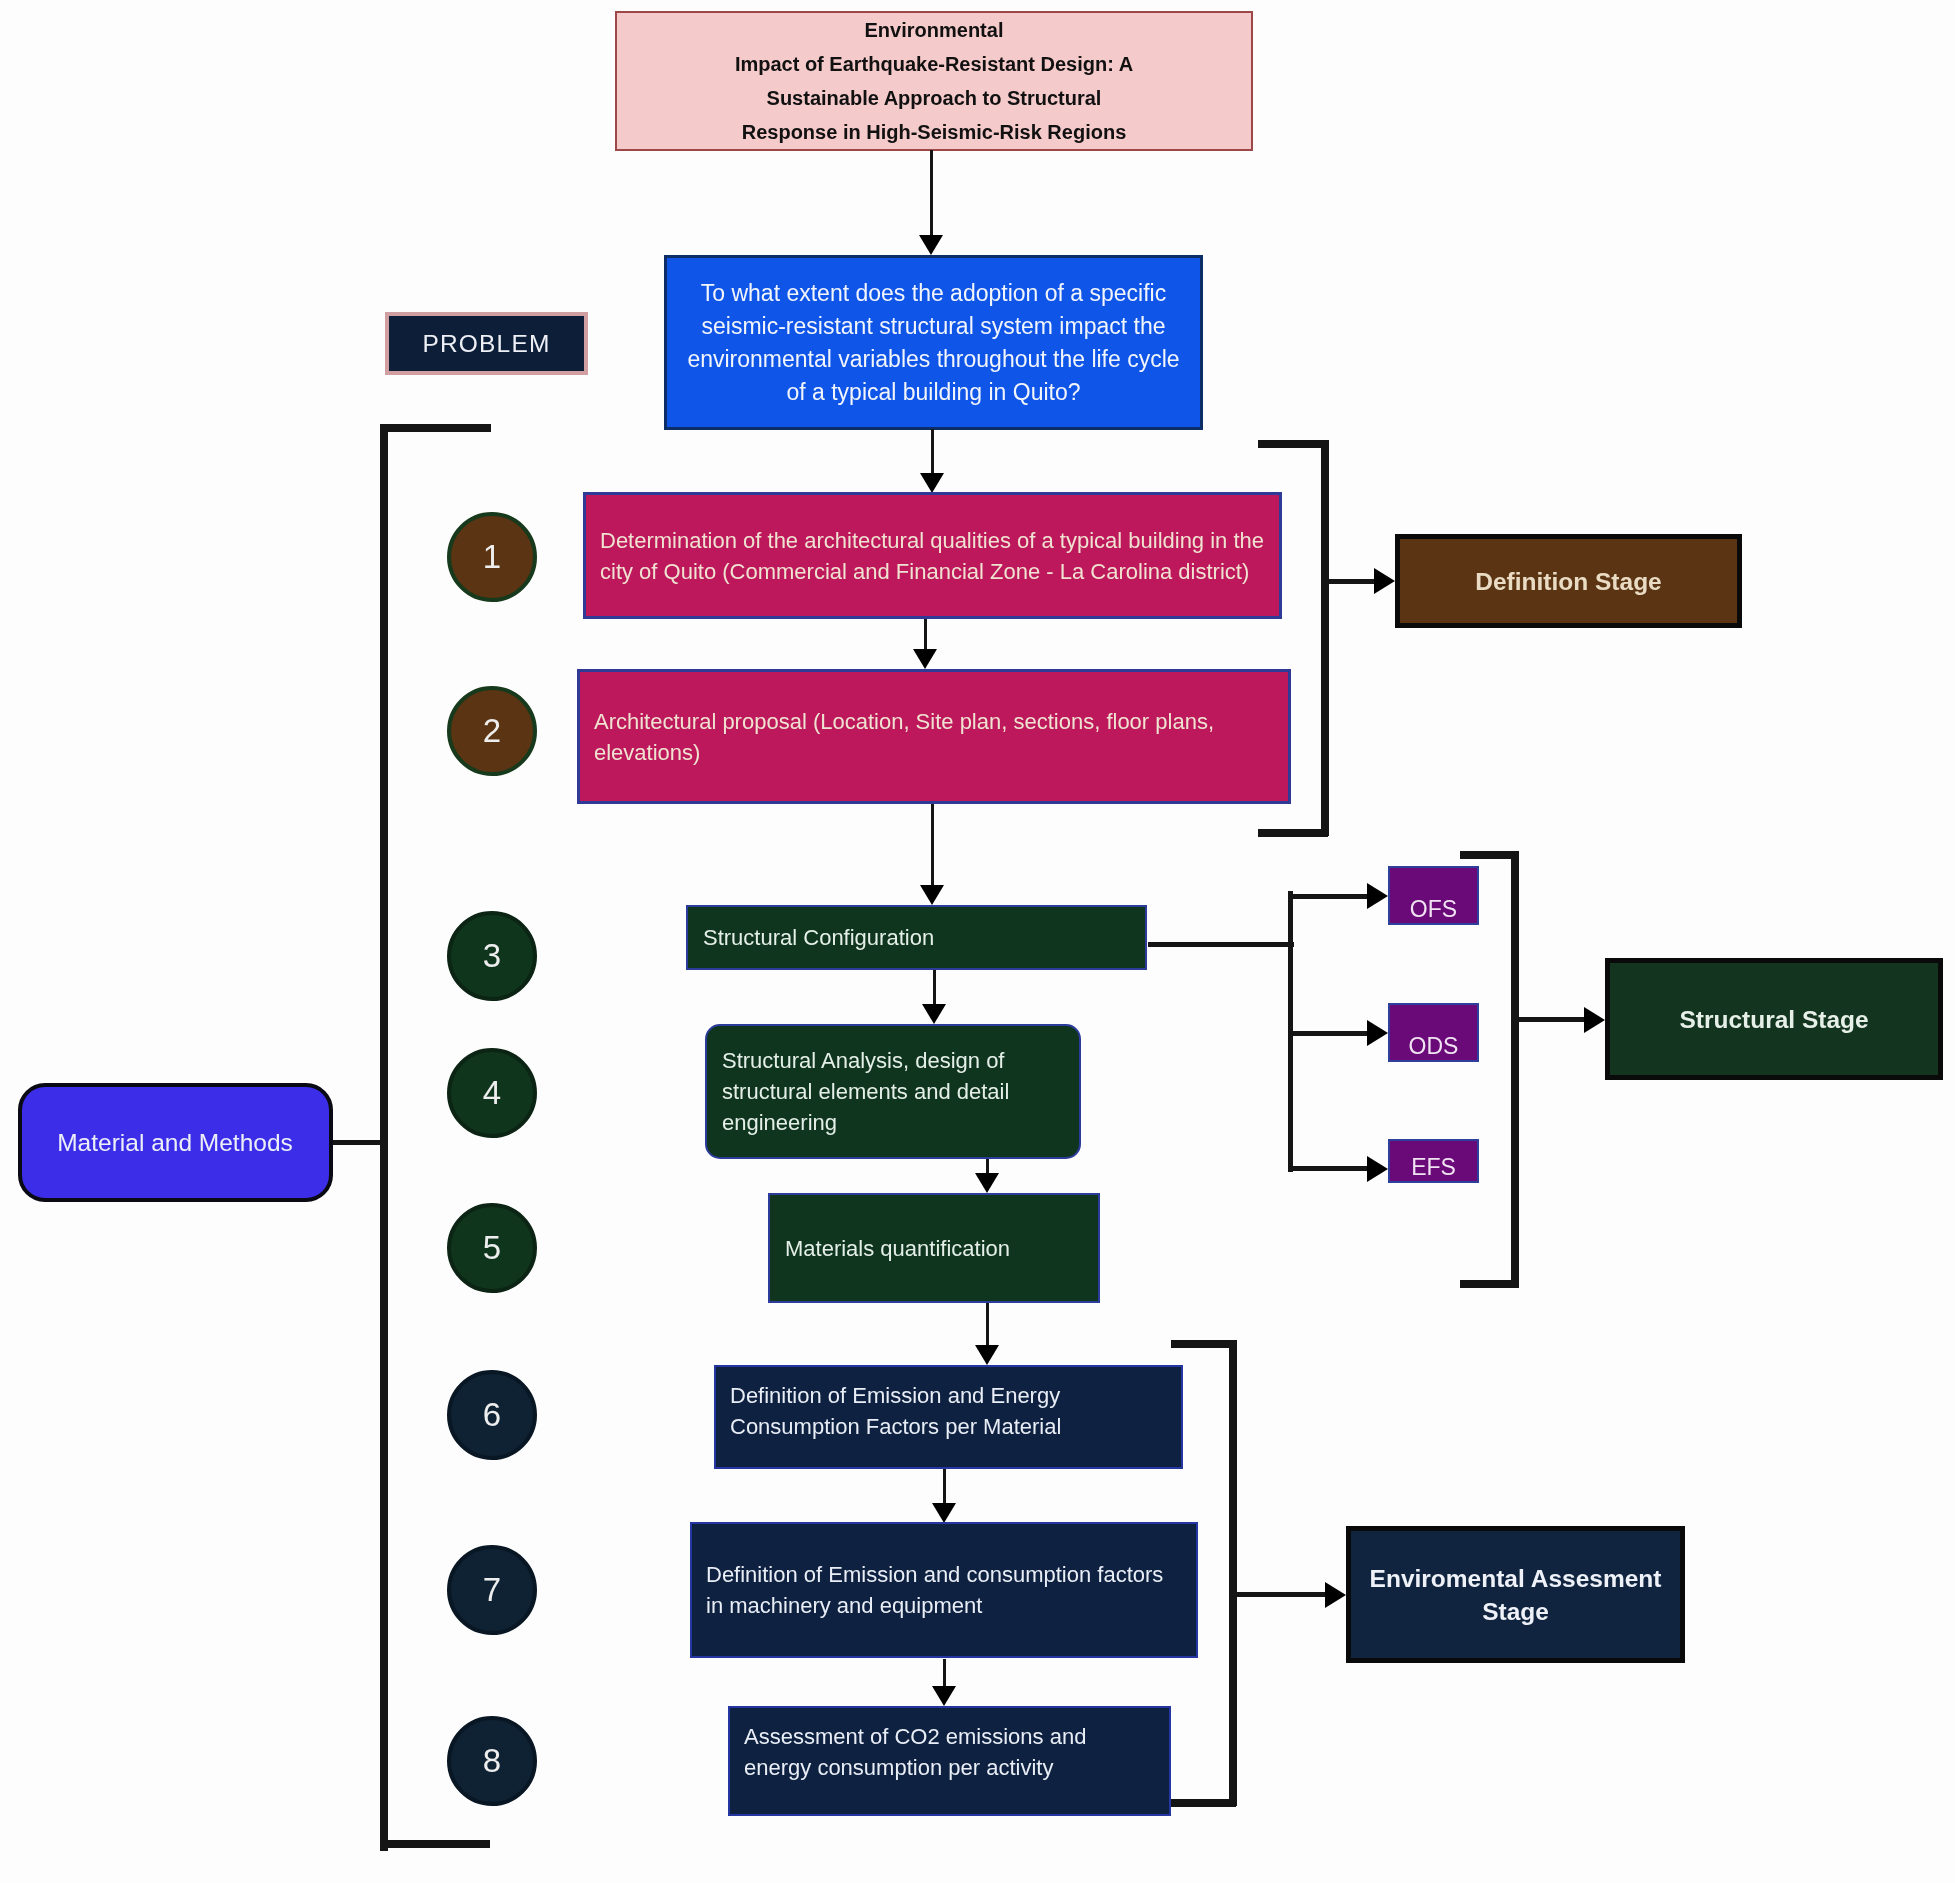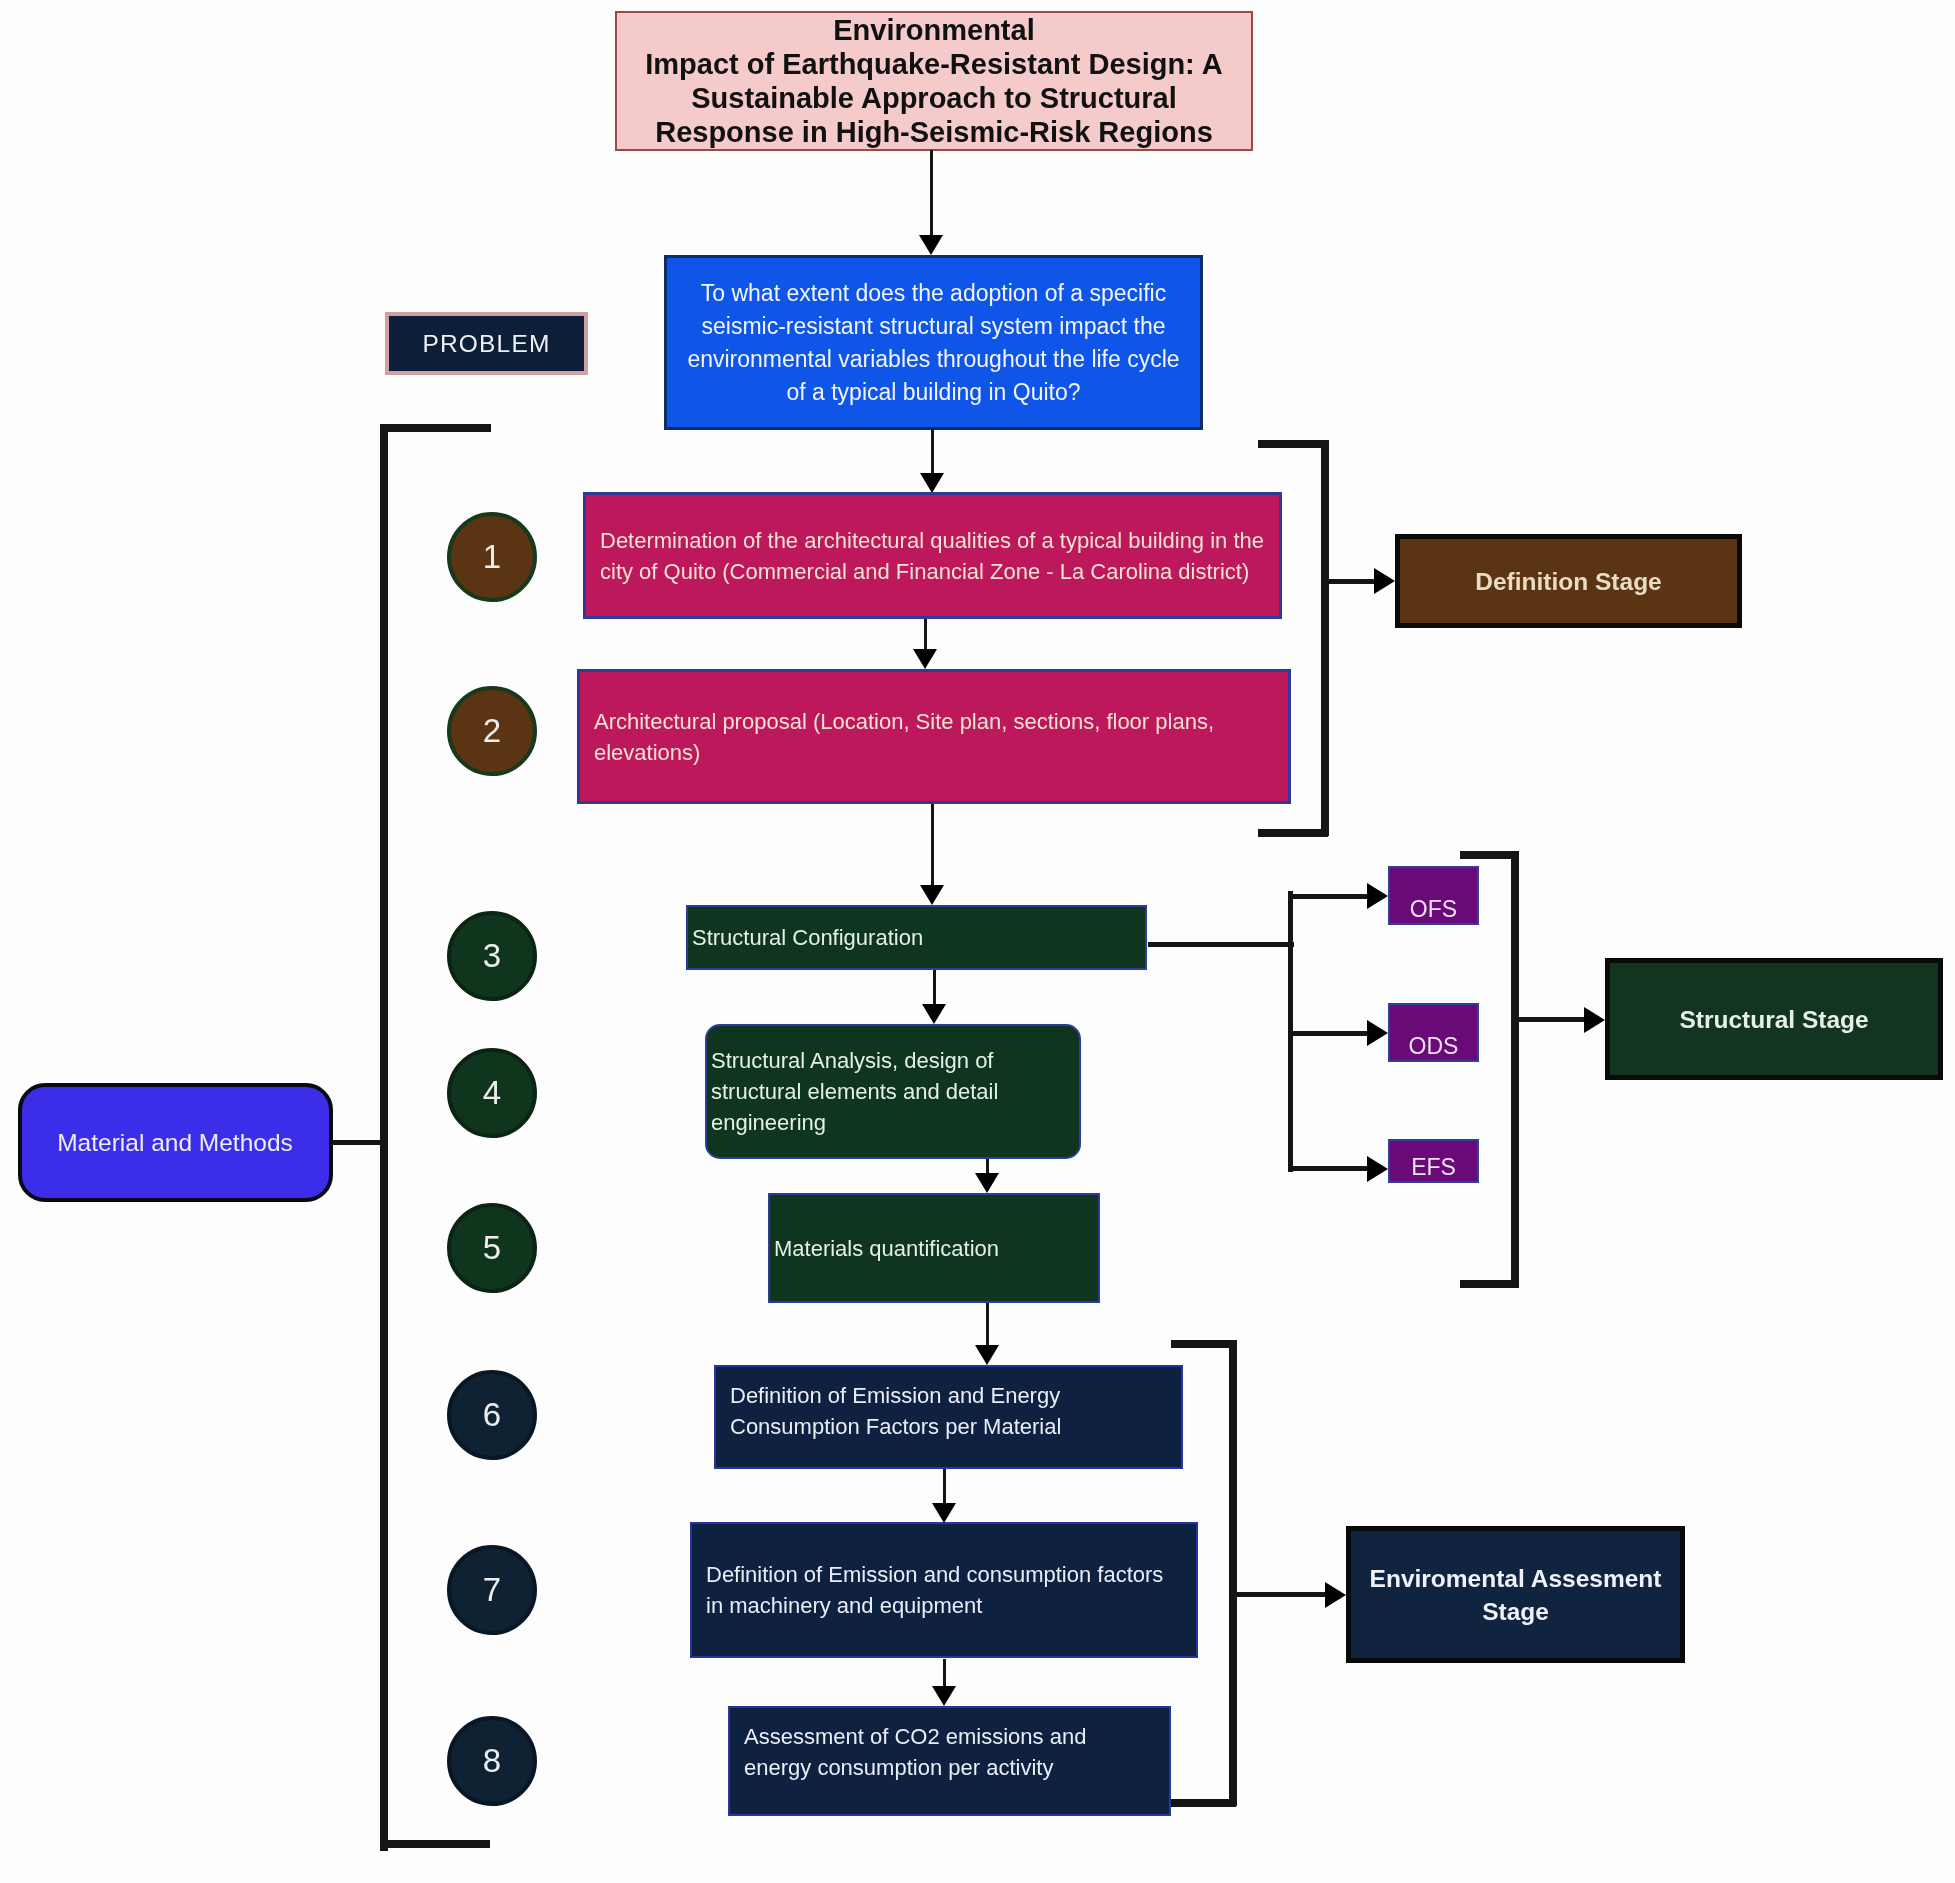--- a/index.html
+++ b/index.html
@@ -10,41 +10,41 @@
     font-family:"Liberation Sans", sans-serif;
     overflow:hidden;
   }
   .abs { position:absolute; box-sizing:border-box; }
 
   
   .node { display:flex; align-items:center; color:#eef2f8; }
   .txt { width:100%; }
   .title-box {
     background:#f5caca; border:2.9px solid #9c4848; color:#111;
-    font-weight:bold; font-size:29px; line-height:34px; text-align:center;
+    font-weight:bold; font-size:20px; line-height:34px; text-align:center;
     display:flex; align-items:center; justify-content:center;
   }
   .q-box {
     background:#0f56e8; border:3.5px solid #0d2d66; color:#f2f5fb;
     font-size:23px; line-height:33px; text-align:center;
     display:flex; align-items:center; justify-content:center;
     padding:5.8px 15px;
   }
   .problem-box {
     background:#0c1e38; border:4.1px solid #cf9fa2; color:#eef0f6;
     font-size:24.5px; letter-spacing:1.2px; text-align:center;
     display:flex; align-items:center; justify-content:center;
   }
   .mm-box {
     background:#3c2ee8; border:4.7px solid #0a0a14; border-radius:27px;
     color:#eceef8; font-size:24.5px; text-align:center;
     display:flex; align-items:center; justify-content:center;
   }
   .box-brown  { background:#be185d; border:3.5px solid #2f3a96; color:#efe2d0; font-size:22px; line-height:31px; padding:7px 14px; }
-  .box-green  { background:#10351f; border:2.9px solid #2b3c9a; color:#e4efe8; font-size:22px; line-height:31px; padding:7px 4px; }
+  .box-green  { background:#10351f; border:2.9px solid #2b3c9a; color:#e4efe8; font-size:22px; line-height:31px; padding:7px 15px; }
   .box-navy   { background:#0e2140; border:2.9px solid #2636a0; color:#e9eef6; font-size:22px; line-height:31px; padding:25px 14px; }
   .top-align  { align-items:flex-start; padding-top:13px; }
   .stage {
     border:5.2px solid #0a0a0a; font-weight:bold; font-size:24.5px; line-height:33px;
     display:flex; align-items:center; justify-content:center; text-align:center;
     padding:4.7px 11.7px;
   }
   .stage-brown { background:#5a3413; color:#eadcc4; }
   .stage-green { background:#13351f; color:#e6efe8; }
   .stage-navy  { background:#10243f; color:#eef2f8; }

